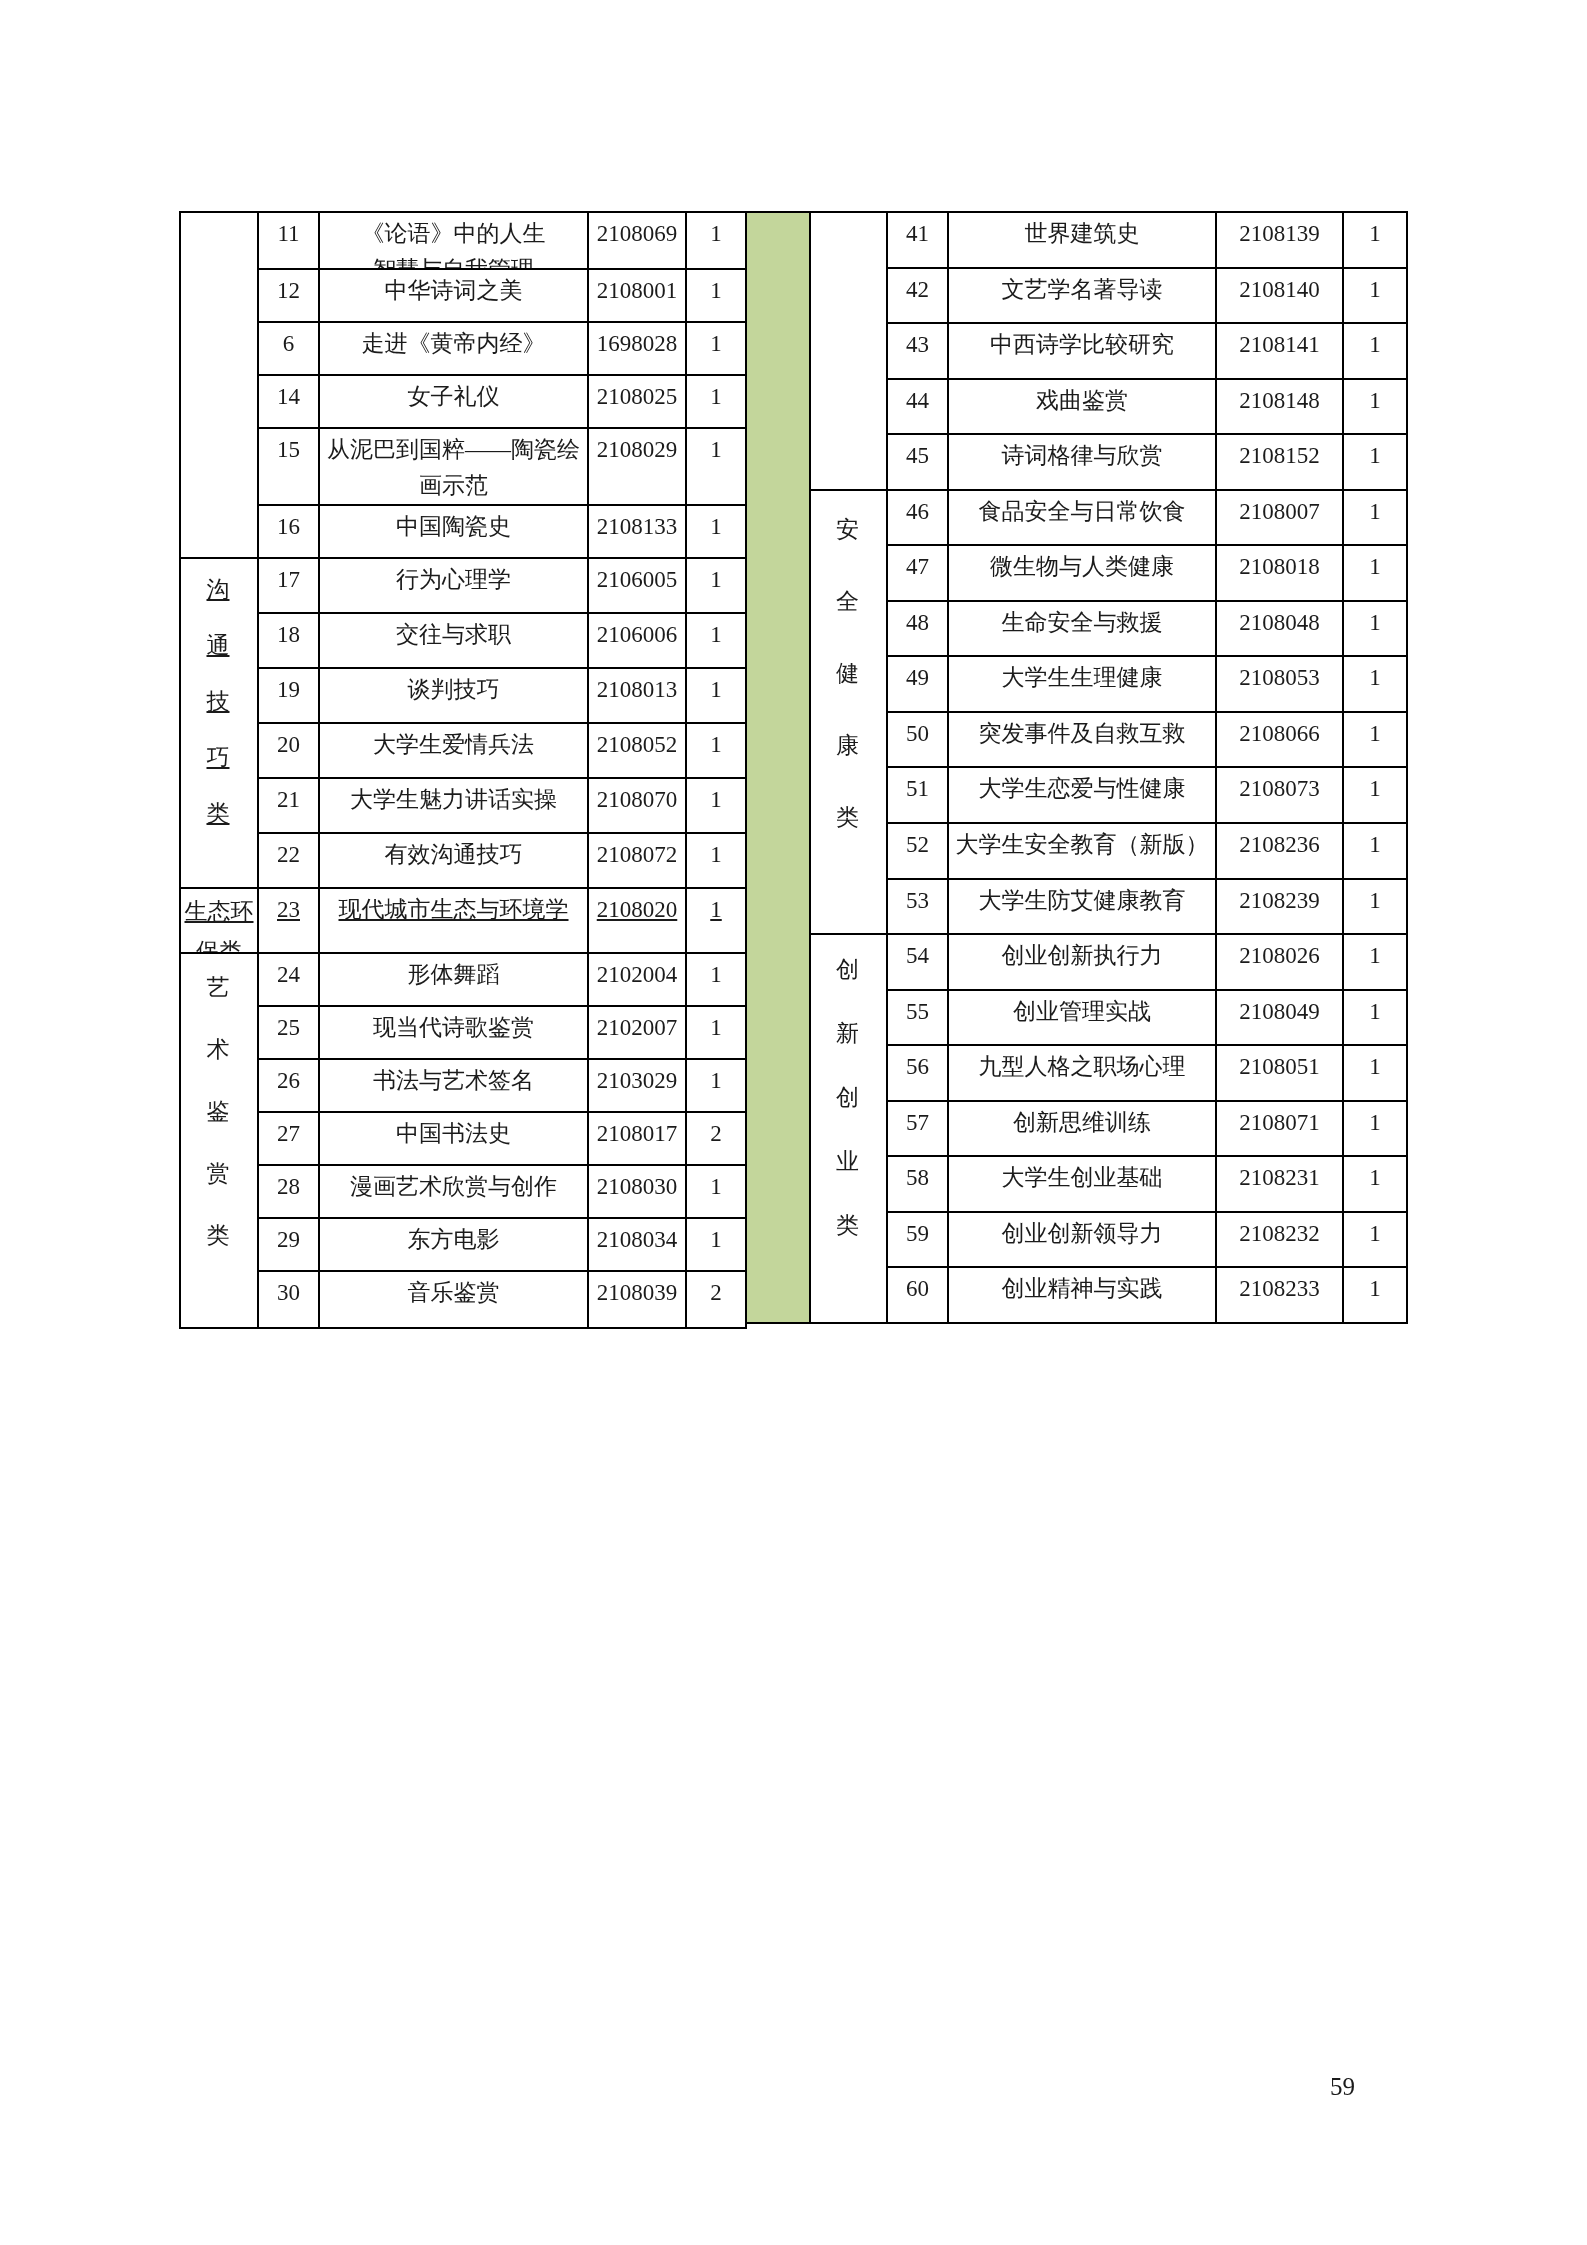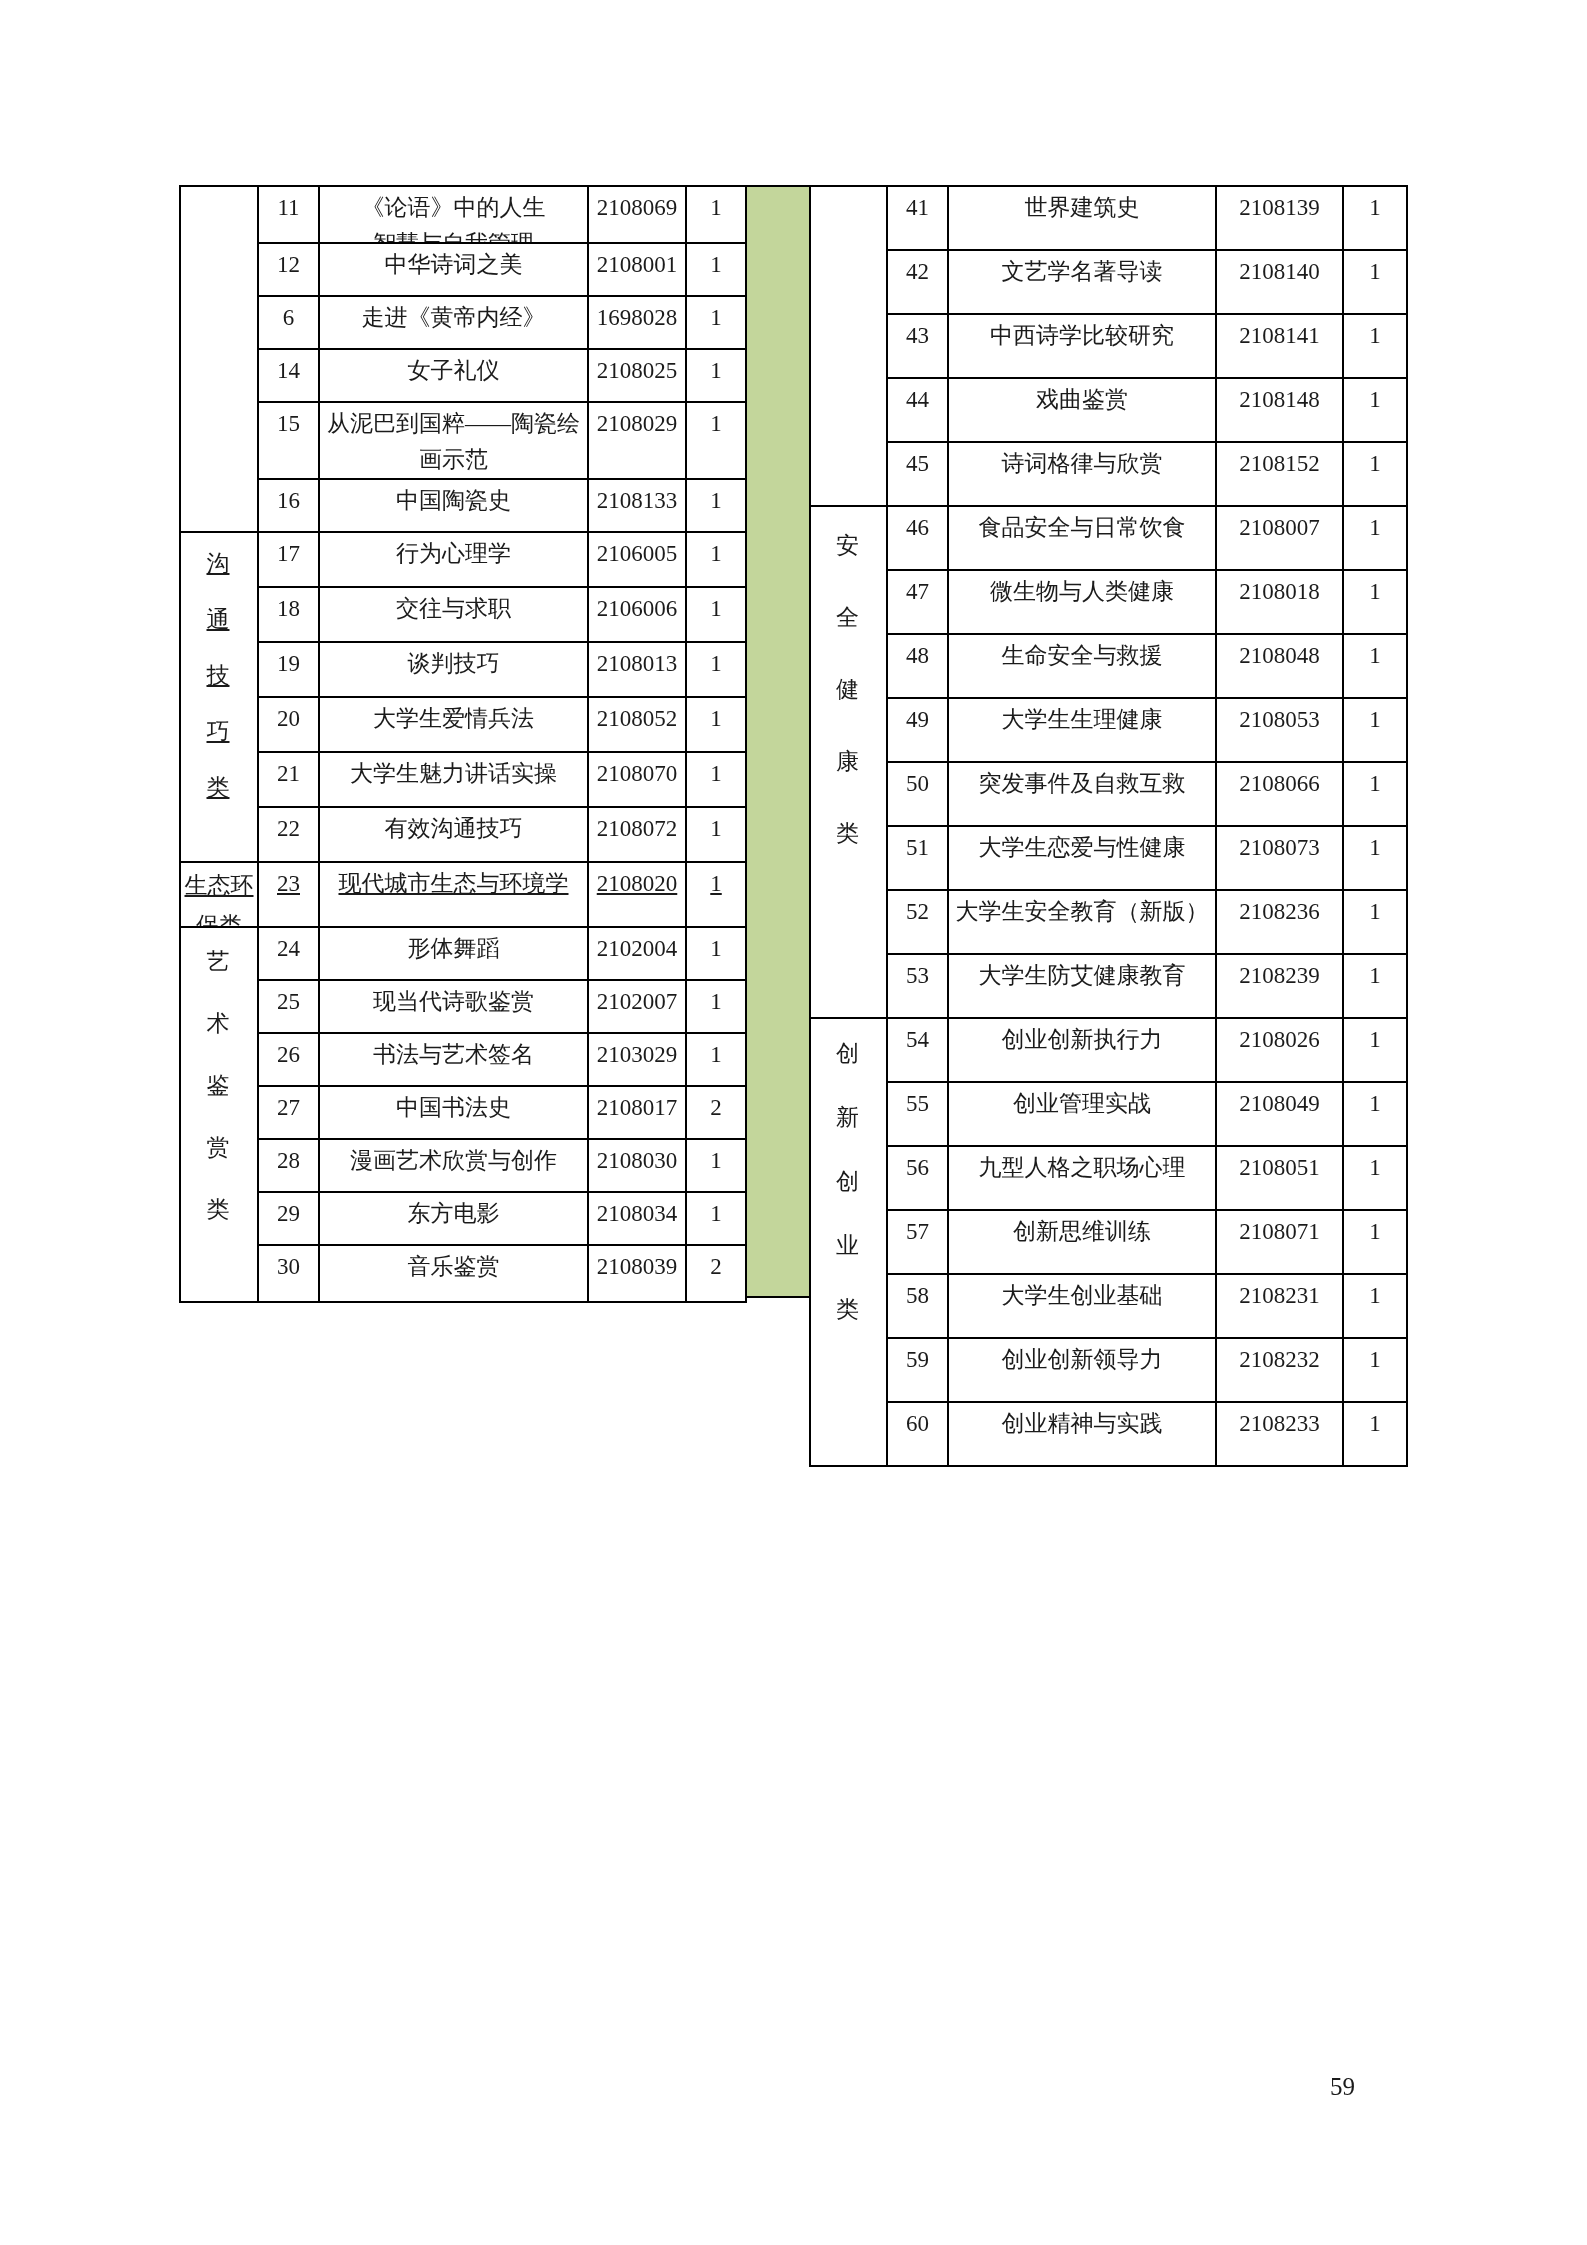--- a/index.html
+++ b/index.html
@@ -6,41 +6,41 @@
   body{
     width:1587px;height:2245px;
     background:#ffffff;
     font-family:"Liberation Serif","DejaVu Serif",serif;
     color:#1b1b1b;
     position:relative;
     overflow:hidden;
   }
   .tables-wrap{
     position:absolute;
-    left:179px;top:185px;
+    left:179px;top:211px;
     display:flex;
     align-items:flex-start;
   }
   table.doc-table{
     border-collapse:collapse;
     table-layout:fixed;
     font-size:23px;
   }
   table.doc-table td{
     border:2px solid #000000;
     padding:3px 0 0 0;
     text-align:center;
     vertical-align:top;
     line-height:36px;
     overflow:hidden;
   }
   table.left-table{width:566px;}
   table.right-table{width:597px;height:1113px;}
   table.left-table tr{height:53px;}
-  table.right-table tr{height:64px;}
+  table.right-table tr{height:55px;}
   tr.rh57{height:57px !important;}
   tr.rh77{height:77px !important;}
   tr.rh65{height:65px !important;text-decoration:underline;}
   tr.rh55{height:55px !important;}
   td.cat{vertical-align:middle;padding:0;}
   .nm{white-space:pre-line;margin-top:48px;}
   .clip-r11{
     height:52px;overflow:hidden;line-height:36px;white-space:pre-line;
   }
   .vcat{

